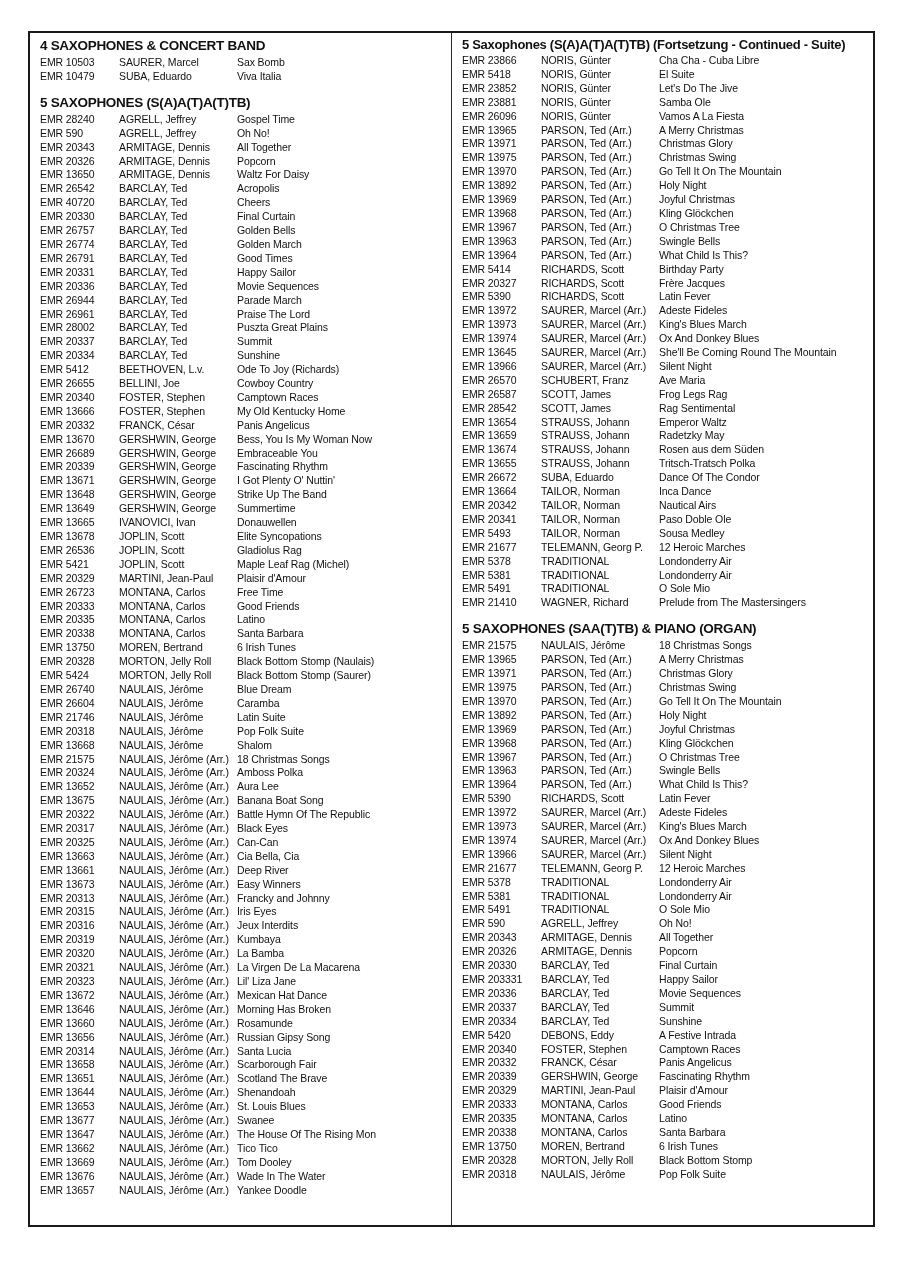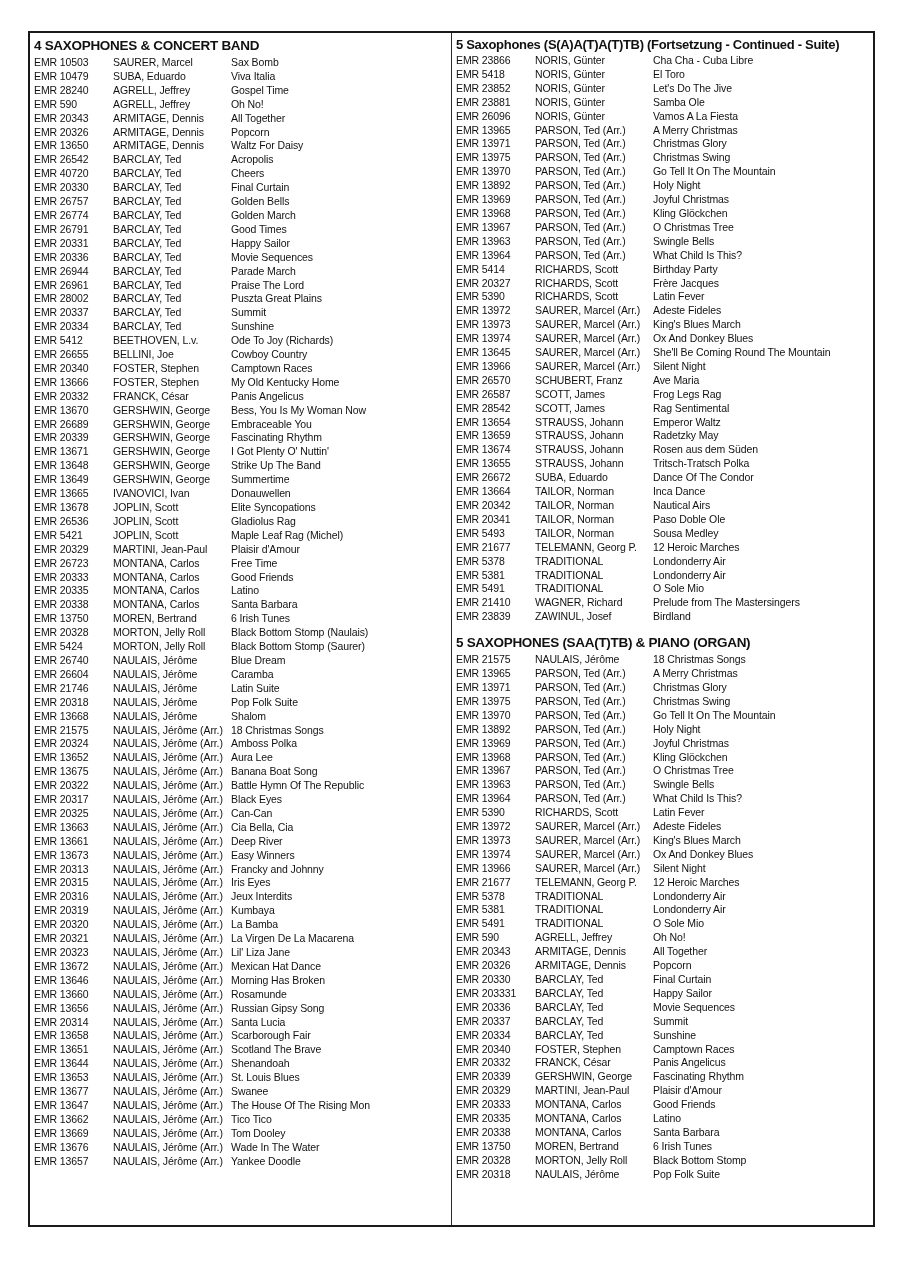--- a/index.html
+++ b/index.html
@@ -1,18 +1,18 @@
 <!DOCTYPE html>
 <html><head>
 <meta charset="utf-8">
 <style>
   html,body{margin:0;padding:0;background:#ffffff;}
   body{width:900px;height:1274px;position:relative;font-family:"Liberation Sans","DejaVu Sans",sans-serif;color:#111;}
   .box{position:absolute;left:28px;top:31px;width:843px;height:1192px;border:2px solid #1a1a1a;display:flex;background:#fff;}
-  .col{width:421px;box-sizing:border-box;padding:4px 4px 0 4px;overflow:hidden;}
+  .col{width:421px;box-sizing:border-box;padding:4px 4px 0 10px;overflow:hidden;}
   .divider{width:1px;background:#2a2a2a;}
   .section-header{font-weight:bold;white-space:nowrap;letter-spacing:-0.3px;}
   .section-header.main{font-size:13.5px;line-height:17px;margin-bottom:2px;}
   .section-header.cont{font-size:13px;line-height:15px;margin-bottom:2px;}
   .section-header.after{margin-top:10px;}
   .row{display:flex;font-size:10.5px;line-height:13.9px;letter-spacing:-0.1px;white-space:nowrap;}
   .cell{display:block;overflow:hidden;}
   .cell.ref{width:79px;flex:none;}
   .cell.composer{width:118px;flex:none;}
   .cell.title{flex:1;}
@@ -26,20 +26,21 @@
       <div class="row">
         <span class="cell ref">EMR 10503</span>
         <span class="cell composer">SAURER, Marcel</span>
         <span class="cell title">Sax Bomb</span>
       </div>
       <div class="row">
         <span class="cell ref">EMR 10479</span>
         <span class="cell composer">SUBA, Eduardo</span>
         <span class="cell title">Viva Italia</span>
       </div>
+      <div class="section-header main after">5 SAXOPHONES (S(A)A(T)A(T)TB)</div>
       <div class="row">
         <span class="cell ref">EMR 28240</span>
         <span class="cell composer">AGRELL, Jeffrey</span>
         <span class="cell title">Gospel Time</span>
       </div>
       <div class="row">
         <span class="cell ref">EMR 590</span>
         <span class="cell composer">AGRELL, Jeffrey</span>
         <span class="cell title">Oh No!</span>
       </div>
@@ -428,21 +429,21 @@
   <div class="col" id="col-right">
       <div class="section-header cont">5 Saxophones (S(A)A(T)A(T)TB) (Fortsetzung - Continued - Suite)</div>
       <div class="row">
         <span class="cell ref">EMR 23866</span>
         <span class="cell composer">NORIS, Günter</span>
         <span class="cell title">Cha Cha - Cuba Libre</span>
       </div>
       <div class="row">
         <span class="cell ref">EMR 5418</span>
         <span class="cell composer">NORIS, Günter</span>
-        <span class="cell title">El Toro</span>
+        <span class="cell title">El Suite</span>
       </div>
       <div class="row">
         <span class="cell ref">EMR 23852</span>
         <span class="cell composer">NORIS, Günter</span>
         <span class="cell title">Let's Do The Jive</span>
       </div>
       <div class="row">
         <span class="cell ref">EMR 23881</span>
         <span class="cell composer">NORIS, Günter</span>
         <span class="cell title">Samba Ole</span>
@@ -620,25 +621,20 @@
       <div class="row">
         <span class="cell ref">EMR 5491</span>
         <span class="cell composer">TRADITIONAL</span>
         <span class="cell title">O Sole Mio</span>
       </div>
       <div class="row">
         <span class="cell ref">EMR 21410</span>
         <span class="cell composer">WAGNER, Richard</span>
         <span class="cell title">Prelude from The Mastersingers</span>
       </div>
-      <div class="row">
-        <span class="cell ref">EMR 23839</span>
-        <span class="cell composer">ZAWINUL, Josef</span>
-        <span class="cell title">Birdland</span>
-      </div>
       <div class="section-header main after">5 SAXOPHONES (SAA(T)TB) &amp; PIANO (ORGAN)</div>
       <div class="row">
         <span class="cell ref">EMR 21575</span>
         <span class="cell composer">NAULAIS, Jérôme</span>
         <span class="cell title">18 Christmas Songs</span>
       </div>
       <div class="row">
         <span class="cell ref">EMR 13965</span>
         <span class="cell composer">PARSON, Ted (Arr.)</span>
         <span class="cell title">A Merry Christmas</span>
@@ -765,20 +761,25 @@
       </div>
       <div class="row">
         <span class="cell ref">EMR 20337</span>
         <span class="cell composer">BARCLAY, Ted</span>
         <span class="cell title">Summit</span>
       </div>
       <div class="row">
         <span class="cell ref">EMR 20334</span>
         <span class="cell composer">BARCLAY, Ted</span>
         <span class="cell title">Sunshine</span>
+      </div>
+      <div class="row">
+        <span class="cell ref">EMR 5420</span>
+        <span class="cell composer">DEBONS, Eddy</span>
+        <span class="cell title">A Festive Intrada</span>
       </div>
       <div class="row">
         <span class="cell ref">EMR 20340</span>
         <span class="cell composer">FOSTER, Stephen</span>
         <span class="cell title">Camptown Races</span>
       </div>
       <div class="row">
         <span class="cell ref">EMR 20332</span>
         <span class="cell composer">FRANCK, César</span>
         <span class="cell title">Panis Angelicus</span>

